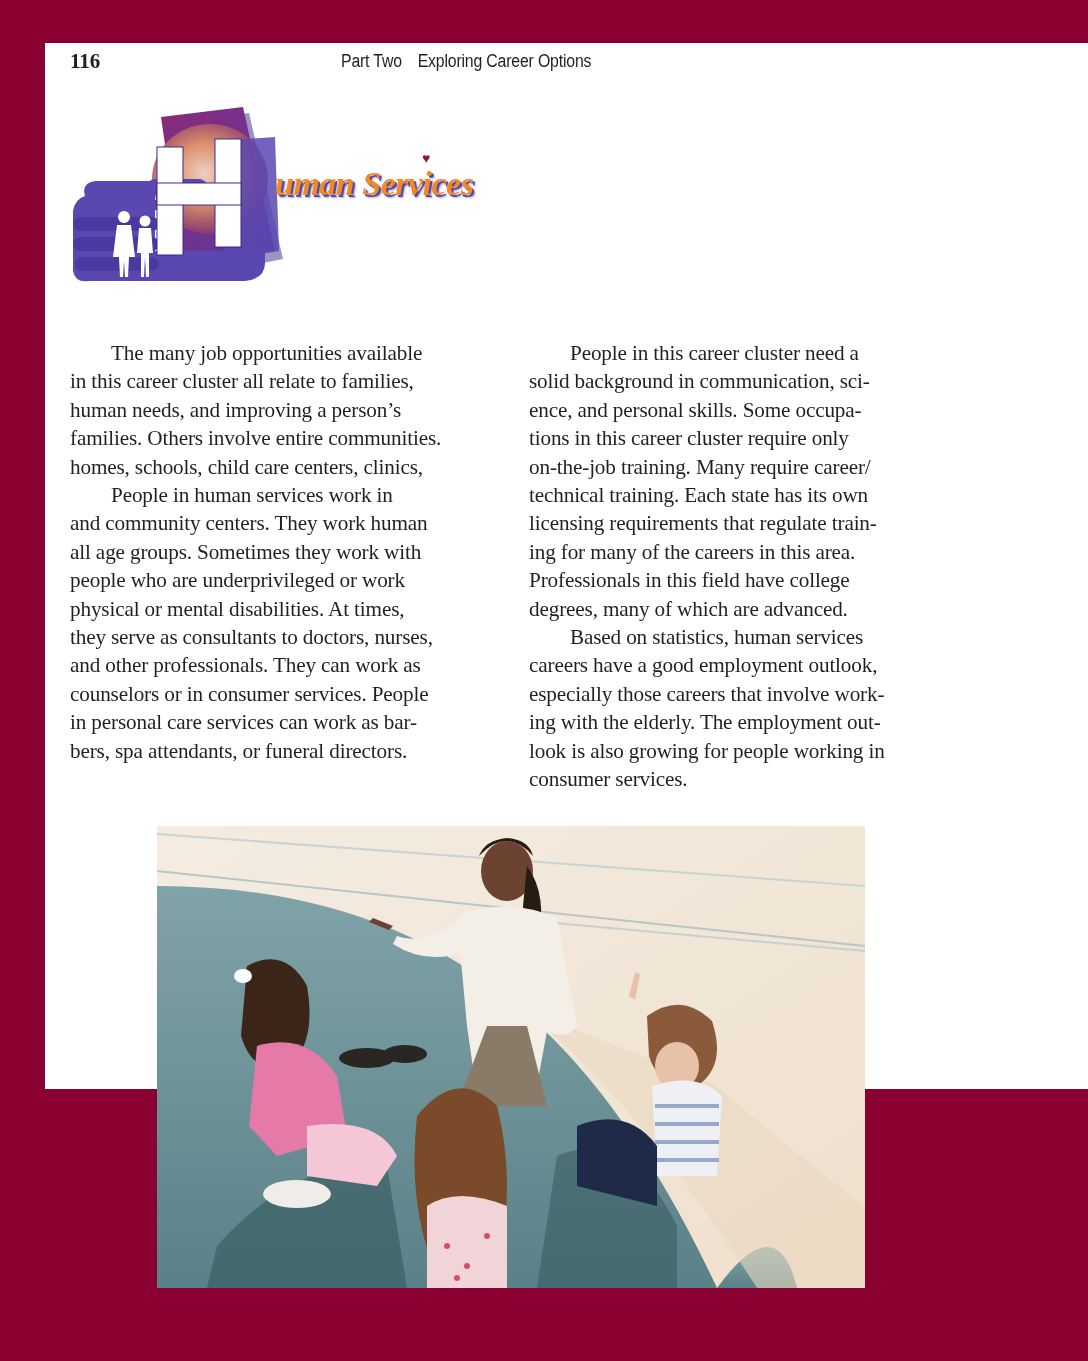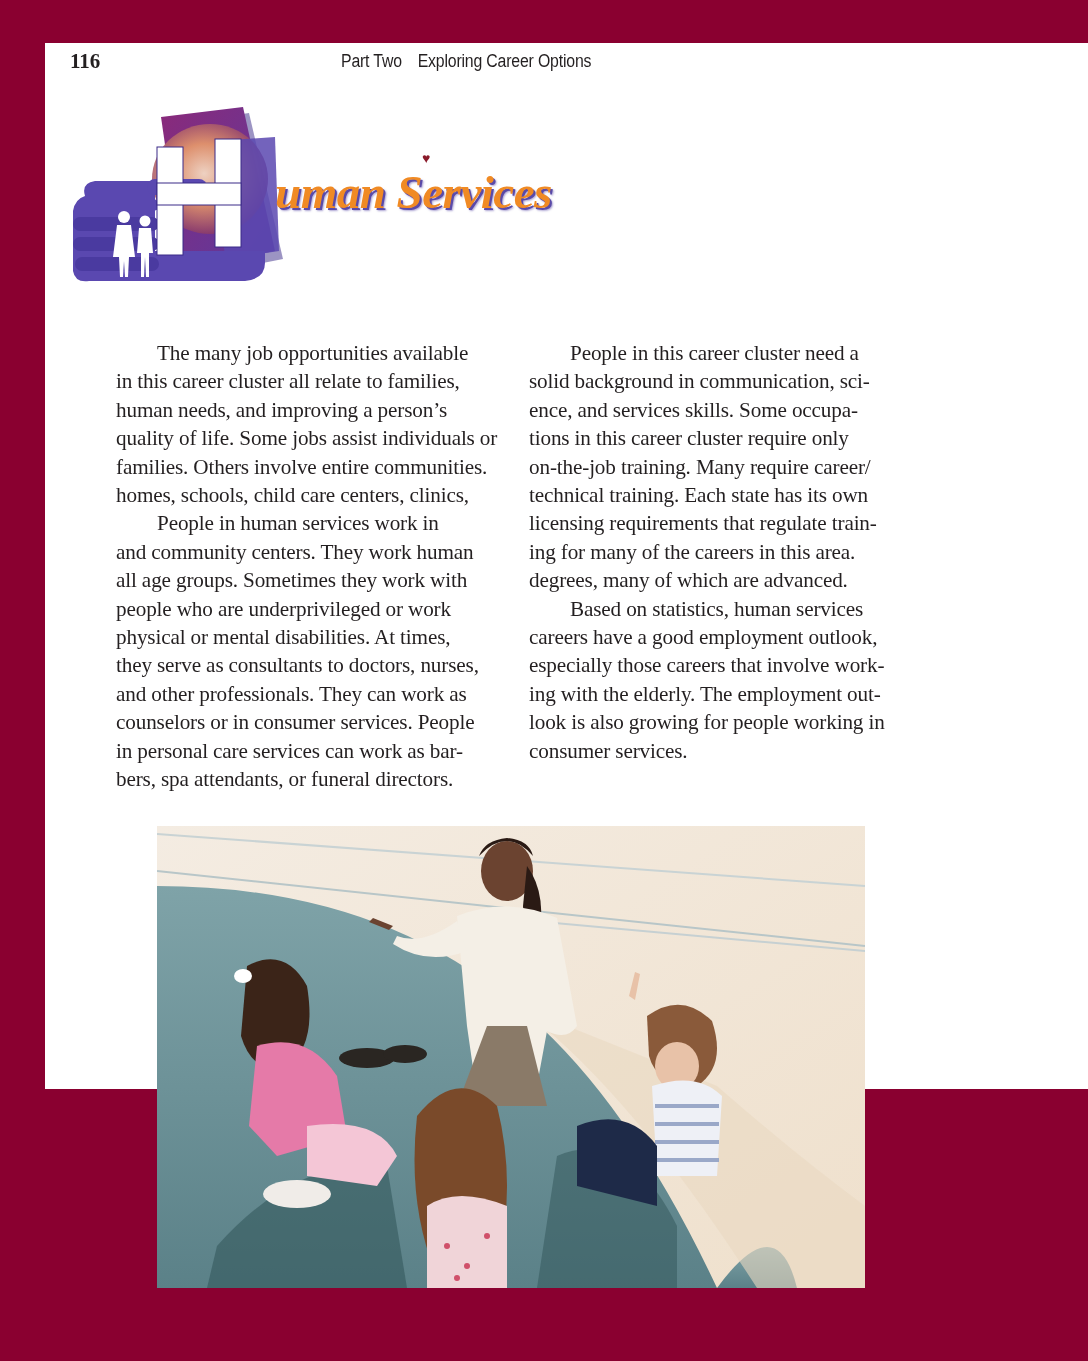--- a/index.html
+++ b/index.html
@@ -19,33 +19,33 @@
   .running-head {
     position: absolute; left: 296px; top: 8px;
     font-family: "Liberation Sans", sans-serif; font-size: 18px; color: #231f20;
     transform: scaleX(0.88); transform-origin: left center; letter-spacing: -0.2px;
   }
   .running-head .part { margin-right: 18px; }
   .logo { position: absolute; left: 20px; top: 58px; width: 430px; height: 190px; }
   .logo-title {
     position: absolute; left: 210px; top: 64px;
     font-family: "Liberation Serif", serif; font-style: italic; font-weight: bold;
-    font-size: 47px; color: #f08a24;
+    font-size: 34px; color: #f08a24;
     text-shadow: 2px 2px 0 #5a4aa8, 3px 3px 2px rgba(90,74,168,0.5);
     letter-spacing: -0.5px; white-space: nowrap;
   }
   .logo-heart {
     position: absolute; left: 357px; top: 50px; color: #8a1a2a; font-size: 14px;
   }
   .col {
     position: absolute; top: 296px; width: 420px;
     font-family: "Liberation Serif", serif; font-size: 21.2px; line-height: 28.4px;
     color: #231f20; letter-spacing: -0.15px;
   }
-  .col-left { left: 25px; margin-left: 46px; }
+  .col-left { left: 25px; }
   .col-right { left: 484px; font-family: Liberation Serif, serif; }
   .line { display: block; white-space: nowrap; }
   .line.indent { padding-left: 41px; }
   .photo {
     position: absolute; left: 112px; top: 783px; width: 708px; height: 462px; overflow: hidden;
   }
 </style>
 </head>
 <body>
 
@@ -97,21 +97,20 @@
     </svg>
     <div class="logo-heart">♥</div>
     <div class="logo-title">uman Services</div>
   </div>
 
   <div class="col col-left">
     <div>
       <span class="line indent">The many job opportunities available</span>
       <span class="line">in this career cluster all relate to families,</span>
       <span class="line">human needs, and improving a person’s</span>
-      <span class="line">quality of life. Some jobs assist individuals or</span>
       <span class="line">families. Others involve entire communities.</span>
     </div>
     <div>
       <span class="line">homes, schools, child care centers, clinics,</span>
       <span class="line indent">People in human services work in</span>
       <span class="line">and community centers. They work human</span>
       <span class="line">all age groups. Sometimes they work with</span>
       <span class="line">people who are underprivileged or work</span>
       <span class="line">physical or mental disabilities. At times,</span>
       <span class="line">they serve as consultants to doctors, nurses,</span>
@@ -119,26 +118,27 @@
       <span class="line">counselors or in consumer services. People</span>
       <span class="line">in personal care services can work as bar-</span>
       <span class="line">bers, spa attendants, or funeral directors.</span>
     </div>
   </div>
 
   <div class="col col-right">
     <div>
       <span class="line indent">People in this career cluster need a</span>
       <span class="line">solid background in communication, sci-</span>
-      <span class="line">ence, and services skills. Some occupa-</span>
+      <span class="line">ence, and personal skills. Some occupa-</span>
       <span class="line">tions in this career cluster require only</span>
       <span class="line">on-the-job training. Many require career/</span>
       <span class="line">technical training. Each state has its own</span>
       <span class="line">licensing requirements that regulate train-</span>
       <span class="line">ing for many of the careers in this area.</span>
+      <span class="line">Professionals in this field have college</span>
       <span class="line">degrees, many of which are advanced.</span>
     </div>
     <div>
       <span class="line indent">Based on statistics, human services</span>
       <span class="line">careers have a good employment outlook,</span>
       <span class="line">especially those careers that involve work-</span>
       <span class="line">ing with the elderly. The employment out-</span>
       <span class="line">look is also growing for people working in</span>
       <span class="line">consumer services.</span>
     </div>

